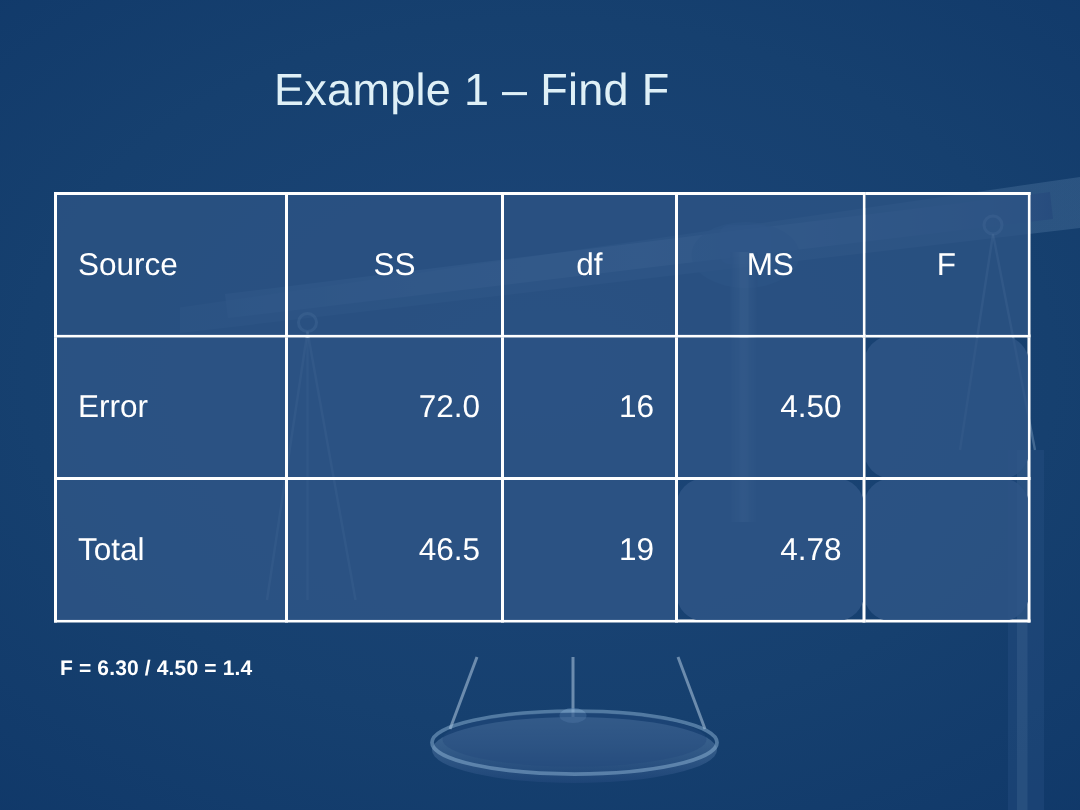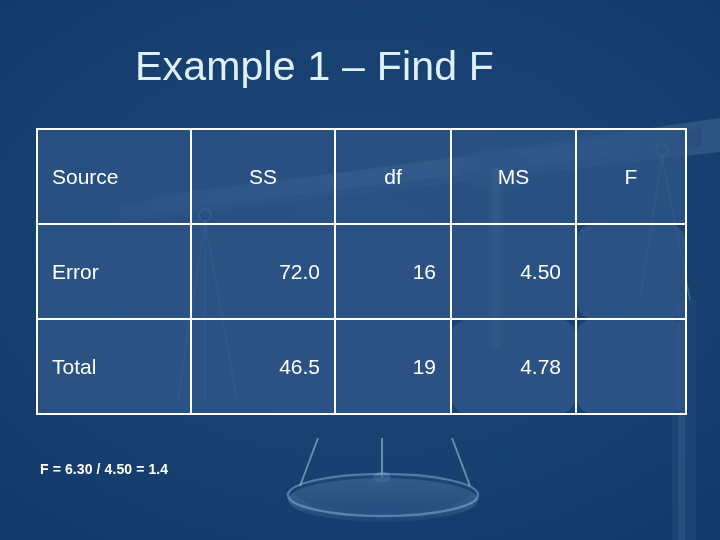--- a/index.html
+++ b/index.html
@@ -27,21 +27,21 @@
     pointer-events: none;
   }
 
   
   .title {
     position: absolute;
     left: 0;
     top: 44px;
     width: 629px;
     text-align: center;
-    font-size: 41px;
+    font-size: 30px;
     font-weight: 400;
     line-height: 1.1;
     color: #dff0f7;
     letter-spacing: 0.2px;
     white-space: nowrap;
   }
 
   
   .anova-table {
     position: absolute;
@@ -89,21 +89,20 @@
   
   .footnote {
     position: absolute;
     left: 40px;
     top: 437px;
     font-size: 14px;
     font-weight: bold;
     color: #ffffff;
     letter-spacing: 0.1px;
     white-space: nowrap;
-    margin-top: 24px;
   }
 </style>
 </head>
 <body>
 
 <div id="slide">
 
   <svg class="scale-art" viewBox="0 0 720 540" xmlns="http://www.w3.org/2000/svg">
     <defs>
       <linearGradient id="beamGrad" x1="0" y1="0" x2="1" y2="0">

